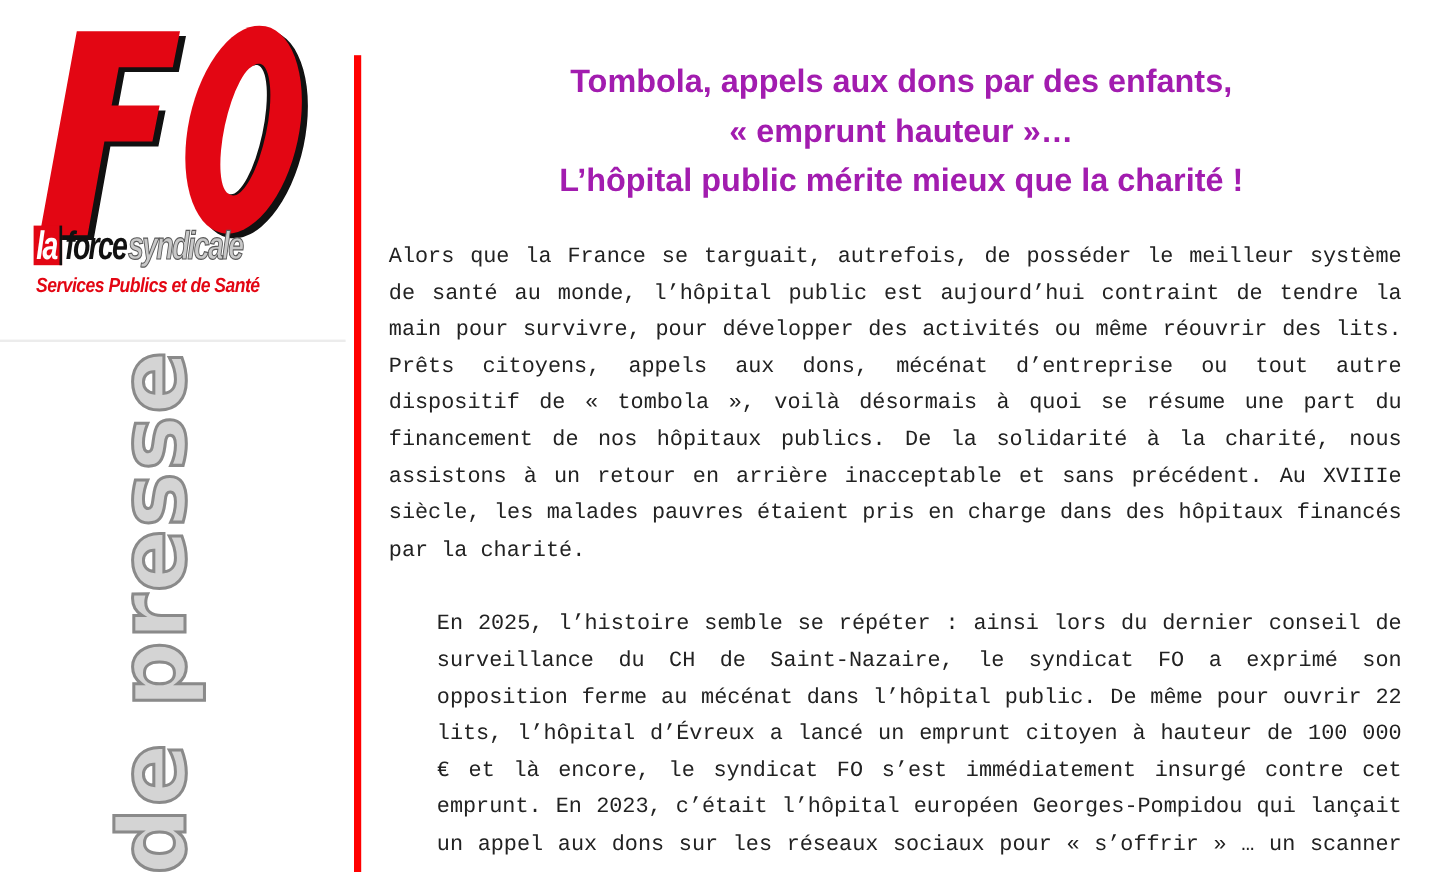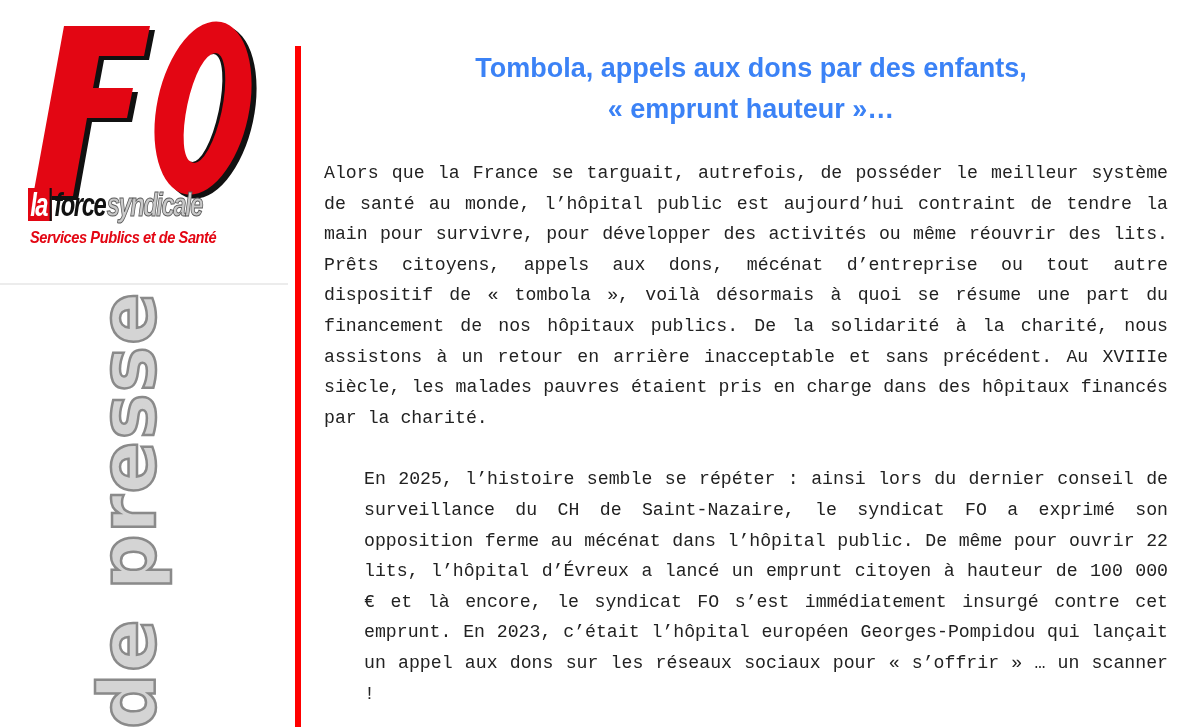--- a/index.html
+++ b/index.html
@@ -109,21 +109,21 @@
       background: #ff0000;
     }
     .main {
       position: absolute;
       left: 324px;
       top: 48px;
       width: 844px;
     }
     .headline {
       text-align: center;
-      color: #3b82f6;
+      color: #a21caf;
       font-family: "Liberation Sans", sans-serif;
       font-weight: bold;
       font-size: 27px;
       line-height: 41px;
       margin: 0;
       margin-left: 10px;
     }
     .headline div { white-space: nowrap; }
     .body-text {
       margin-top: 28px;
@@ -171,19 +171,20 @@
 
   <div class="vertical-label">de presse</div>
 </div>
 
 <div class="red-rule"></div>
 
 <div class="main">
   <div class="headline">
     <div>Tombola, appels aux dons par des enfants,</div>
     <div>« emprunt hauteur »…</div>
+    <div>L’hôpital public mérite mieux que la charité !</div>
   </div>
 
   <div class="body-text">
     <p>Alors que la France se targuait, autrefois, de posséder le meilleur système de santé au monde, l’hôpital public est aujourd’hui contraint de tendre la main pour survivre, pour développer des activités ou même réouvrir des lits. Prêts citoyens, appels aux dons, mécénat d’entreprise ou tout autre dispositif de « tombola », voilà désormais à quoi se résume une part du financement de nos hôpitaux publics. De la solidarité à la charité, nous assistons à un retour en arrière inacceptable et sans précédent. Au XVIIIe siècle, les malades pauvres étaient pris en charge dans des hôpitaux financés par la charité.</p>
     <p>En 2025, l’histoire semble se répéter : ainsi lors du dernier conseil de surveillance du CH de Saint-Nazaire, le syndicat FO a exprimé son opposition ferme au mécénat dans l’hôpital public. De même pour ouvrir 22 lits, l’hôpital d’Évreux a lancé un emprunt citoyen à hauteur de 100 000 € et là encore, le syndicat FO s’est immédiatement insurgé contre cet emprunt. En 2023, c’était l’hôpital européen Georges-Pompidou qui lançait un appel aux dons sur les réseaux sociaux pour « s’offrir » … un scanner !</p>
   </div>
 </div>
 
 </body></html>

